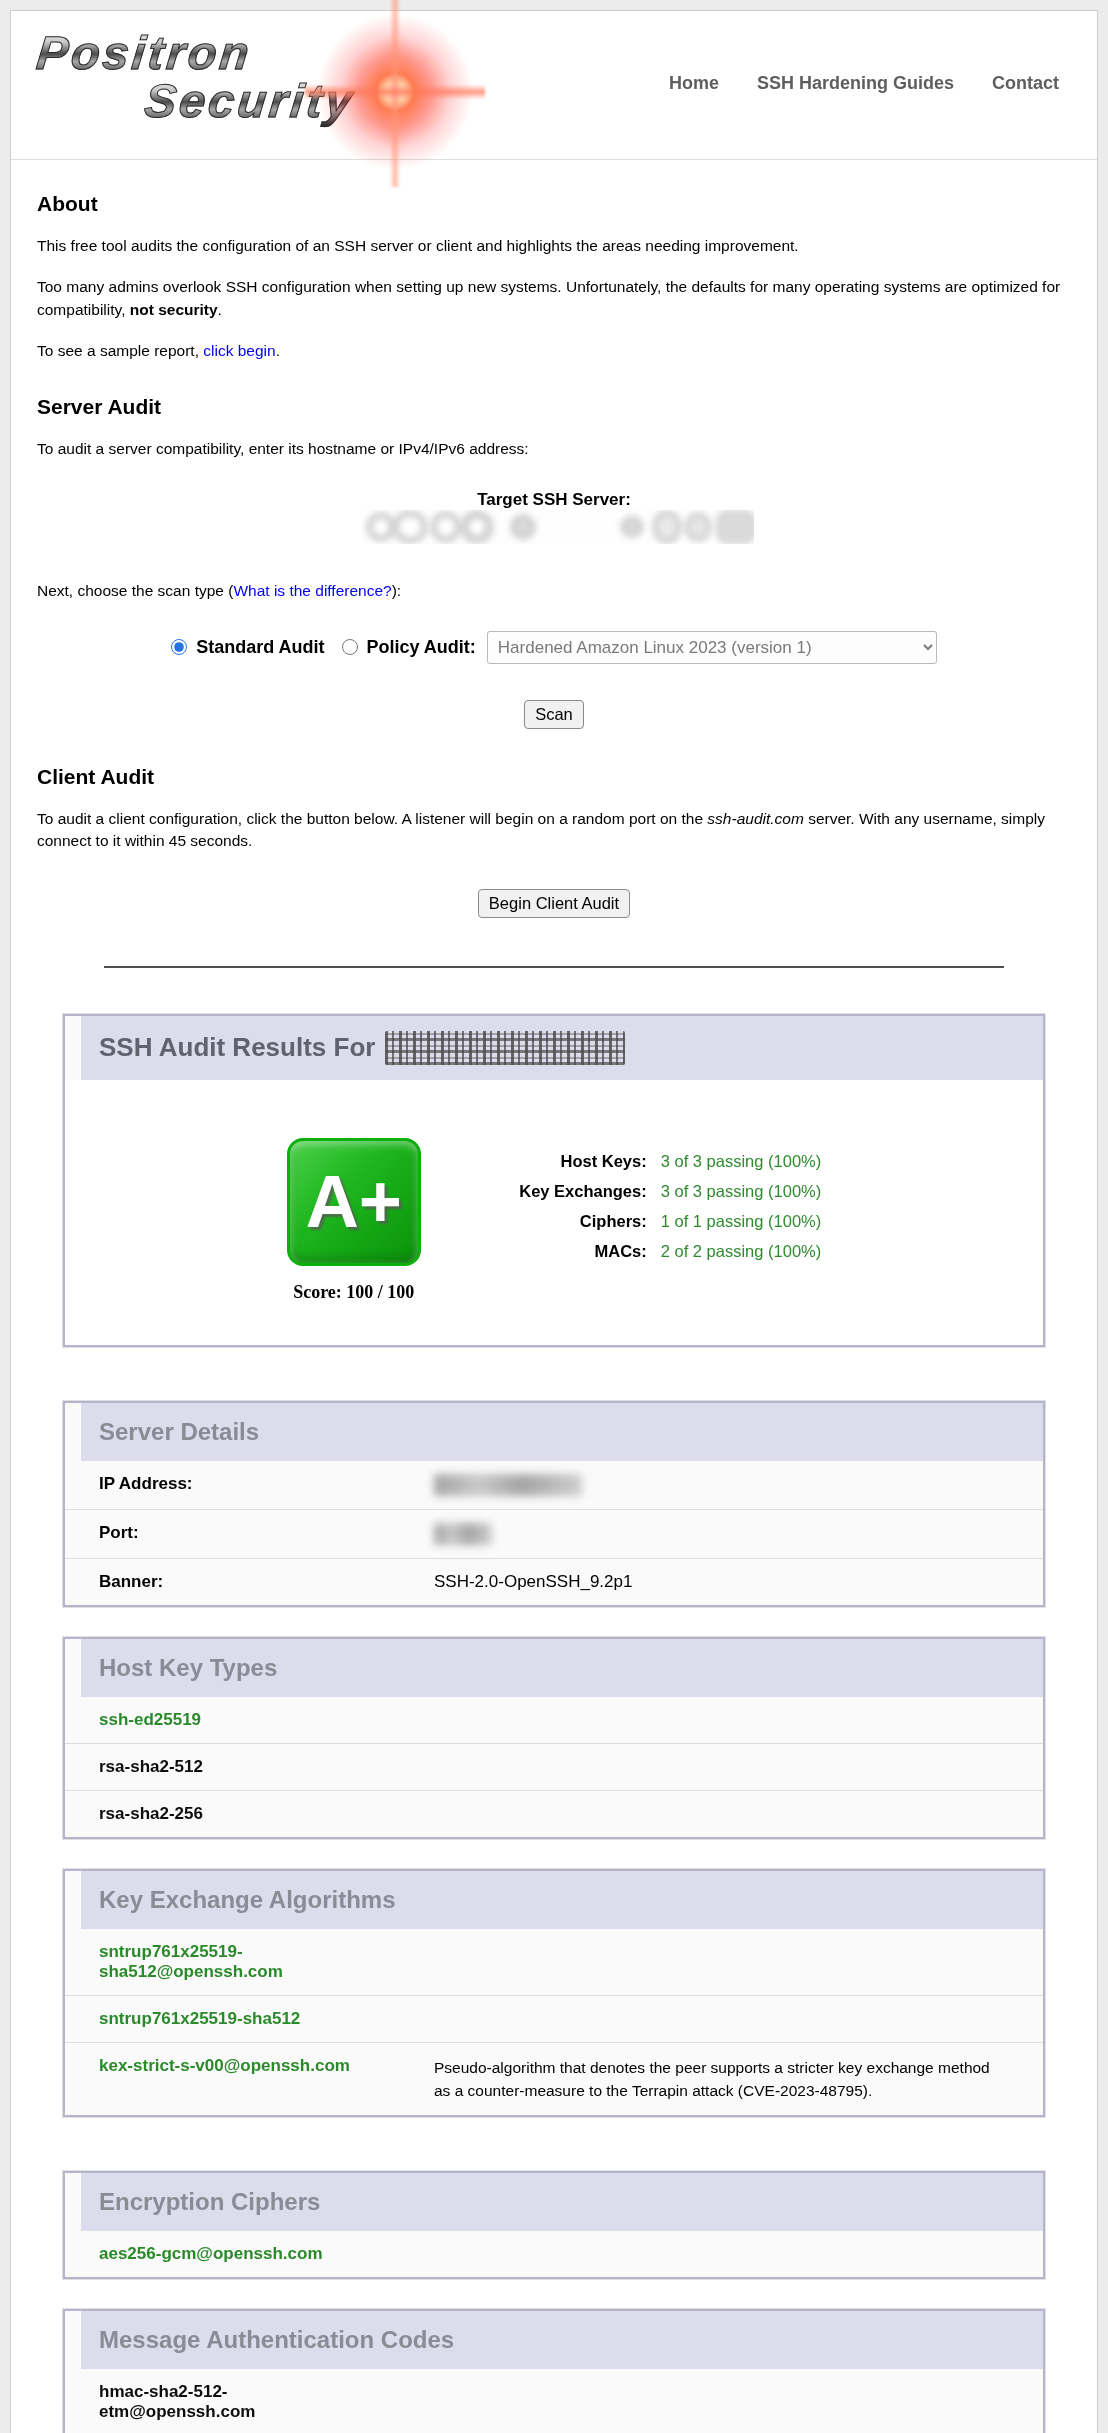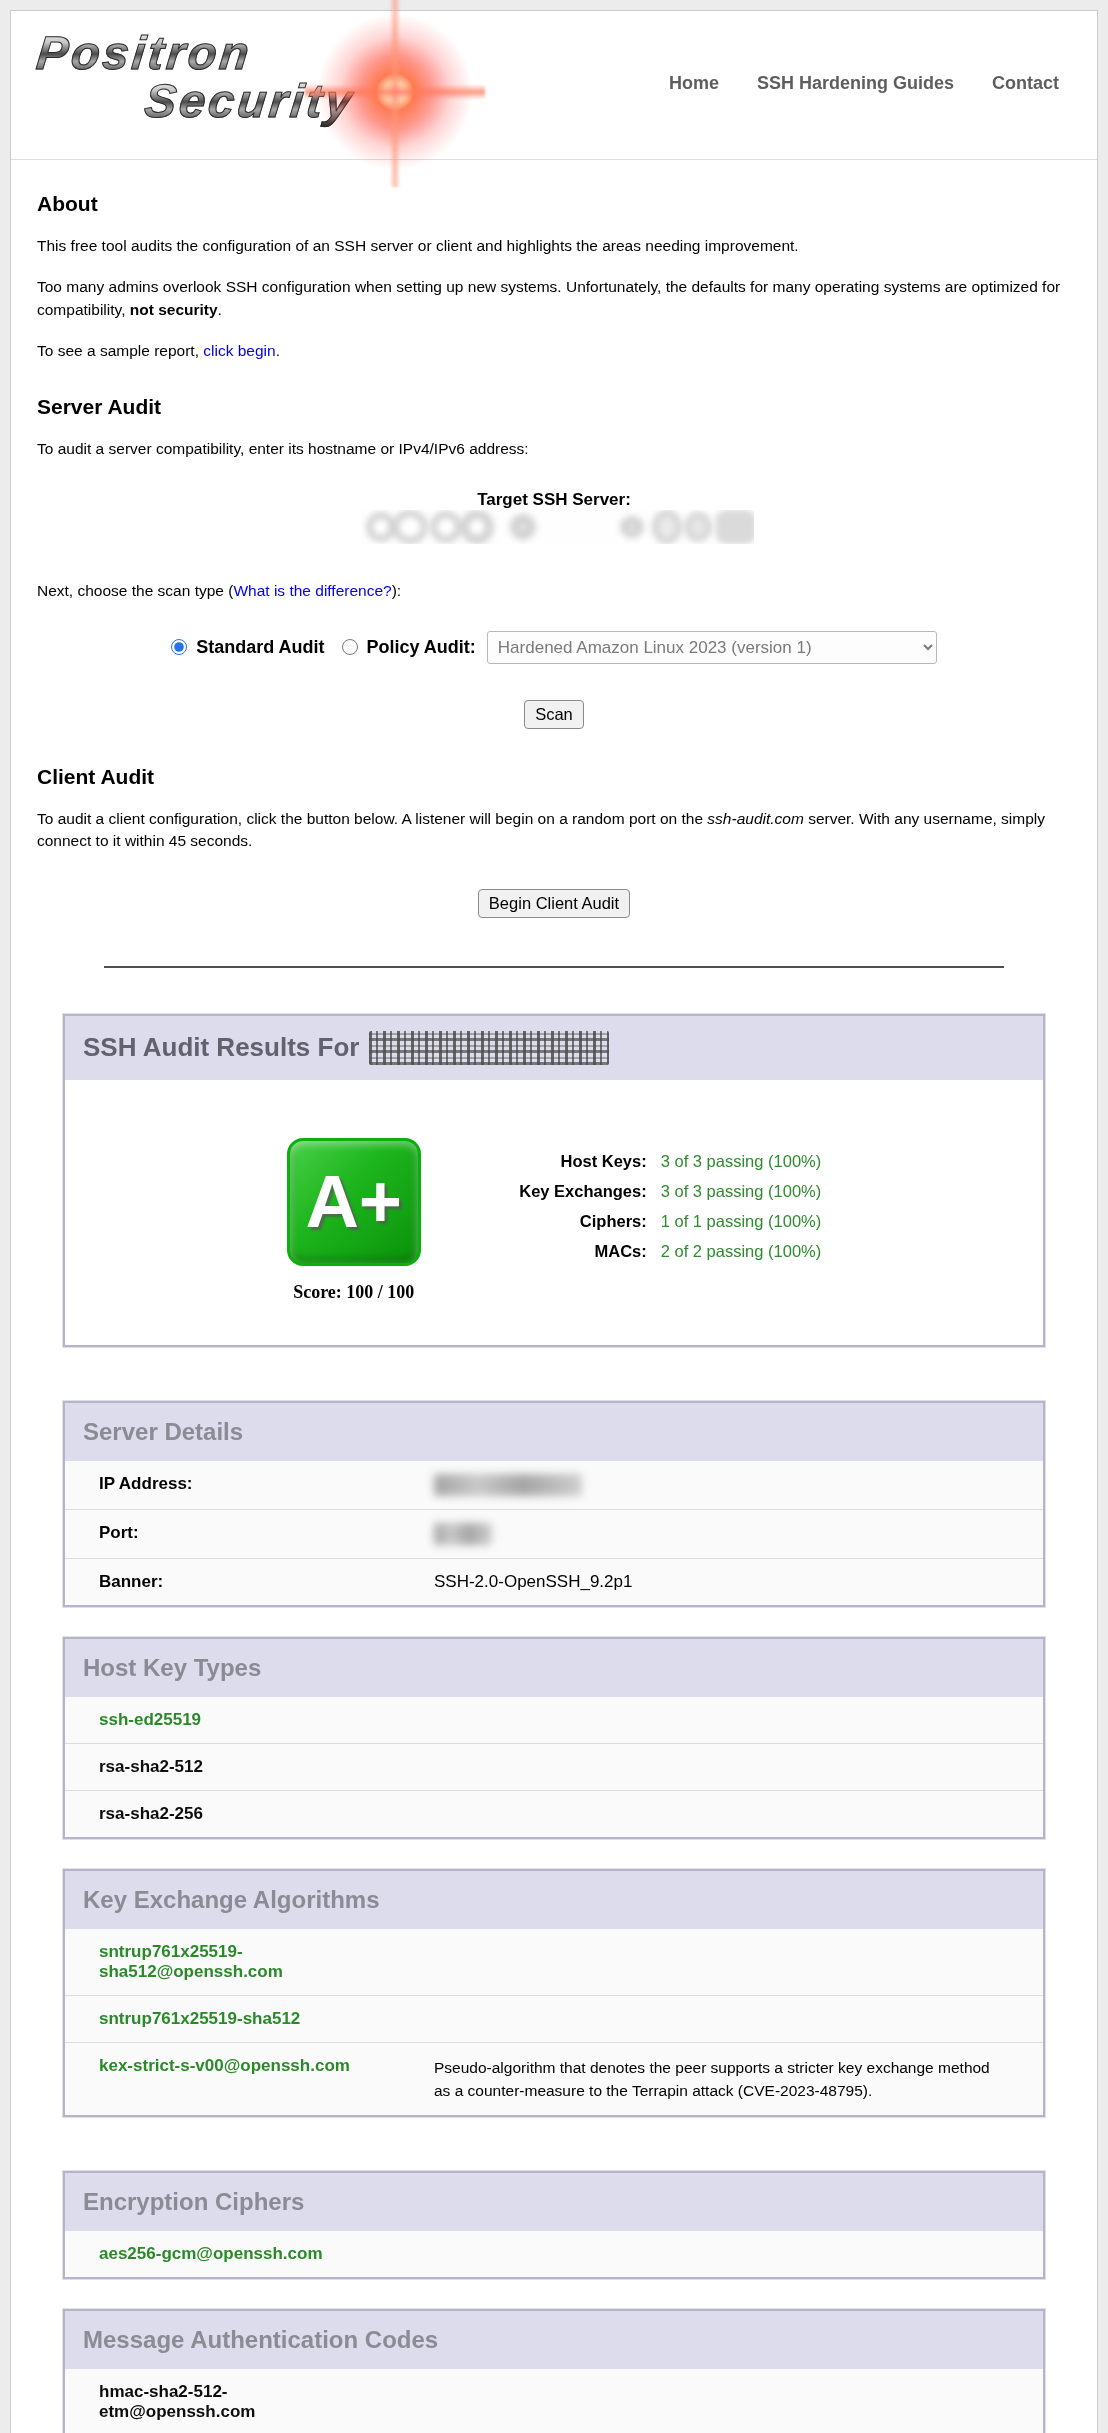--- a/index.html
+++ b/index.html
@@ -120,20 +120,21 @@
     width: 982px; max-width: 95%;
     margin: 0 auto 30px;
     border: 2px solid #b4b4cc;
     box-shadow: 0 0 0 1px #e0e0e0;
     background: #fafafa;
   }
   .panel-header {
     background: #dcdcec; color: #8b8b95;
     font-size: 24px; font-weight: bold;
     padding: 15px 18px;
+    margin-left: 16px;
   }
   .results-header { color: #62626e; font-size: 26px; }
   .redacted-host {
     display: inline-block; width: 240px; height: 34px;
     vertical-align: -9px; margin-left: 10px;
     background:
       repeating-linear-gradient(90deg, rgba(80,80,80,.85) 0 3px, rgba(255,255,255,0) 3px 7px, rgba(70,70,70,.7) 7px 9px, rgba(255,255,255,0) 9px 14px),
       repeating-linear-gradient(0deg, rgba(95,95,95,.8) 0 3px, transparent 3px 6px, rgba(125,125,125,.6) 6px 8px, transparent 8px 12px);
     filter: blur(.6px) contrast(1.05);
     border-radius: 2px;

